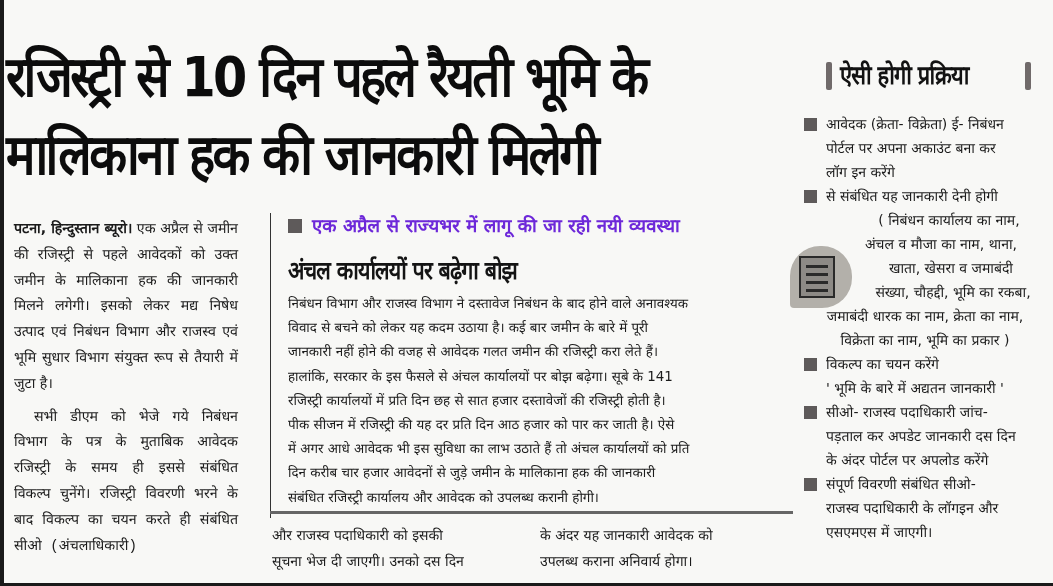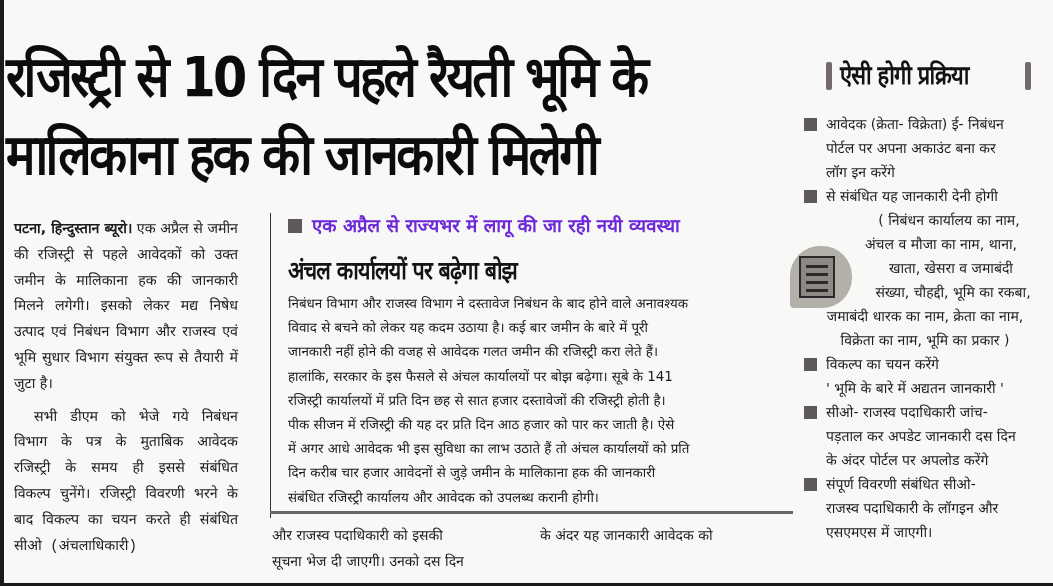--- a/index.html
+++ b/index.html
@@ -103,20 +103,21 @@
   <div>दिन करीब चार हजार आवेदनों से जुड़े जमीन के मालिकाना हक की जानकारी</div>
   <div>संबंधित रजिस्ट्री कार्यालय और आवेदक को उपलब्ध करानी होगी।</div>
 </div>
 
 <div class="cont-col cont-a">
   <div>और राजस्व पदाधिकारी को इसकी</div>
   <div>सूचना भेज दी जाएगी। उनको दस दिन</div>
 </div>
 <div class="cont-col cont-b">
   <div>के अंदर यह जानकारी आवेदक को</div>
+  <div>उपलब्ध कराना अनिवार्य होगा।</div>
 </div>
 
 <div class="bracket l"></div>
 <div class="bracket r"></div>
 <div class="side-title">
   <span class="t">ऐसी होगी प्रक्रिया</span>
 </div>
 
 <div class="doc-icon-bubble"></div>
 <div class="doc-icon">

